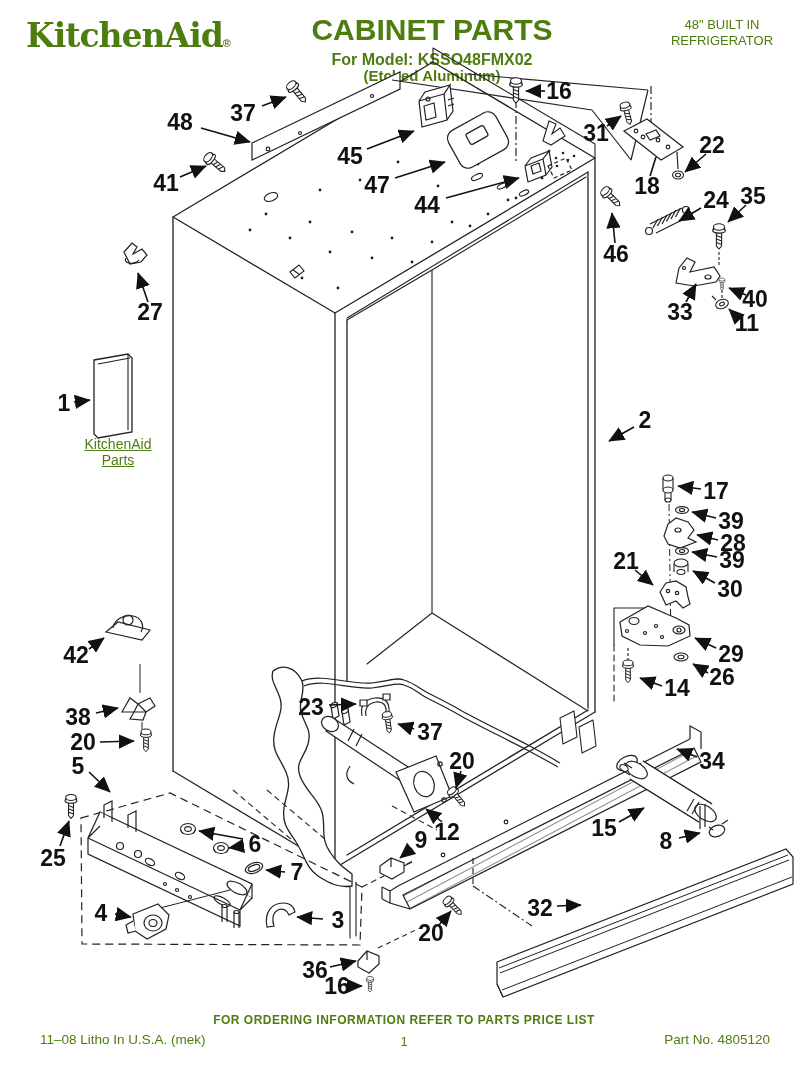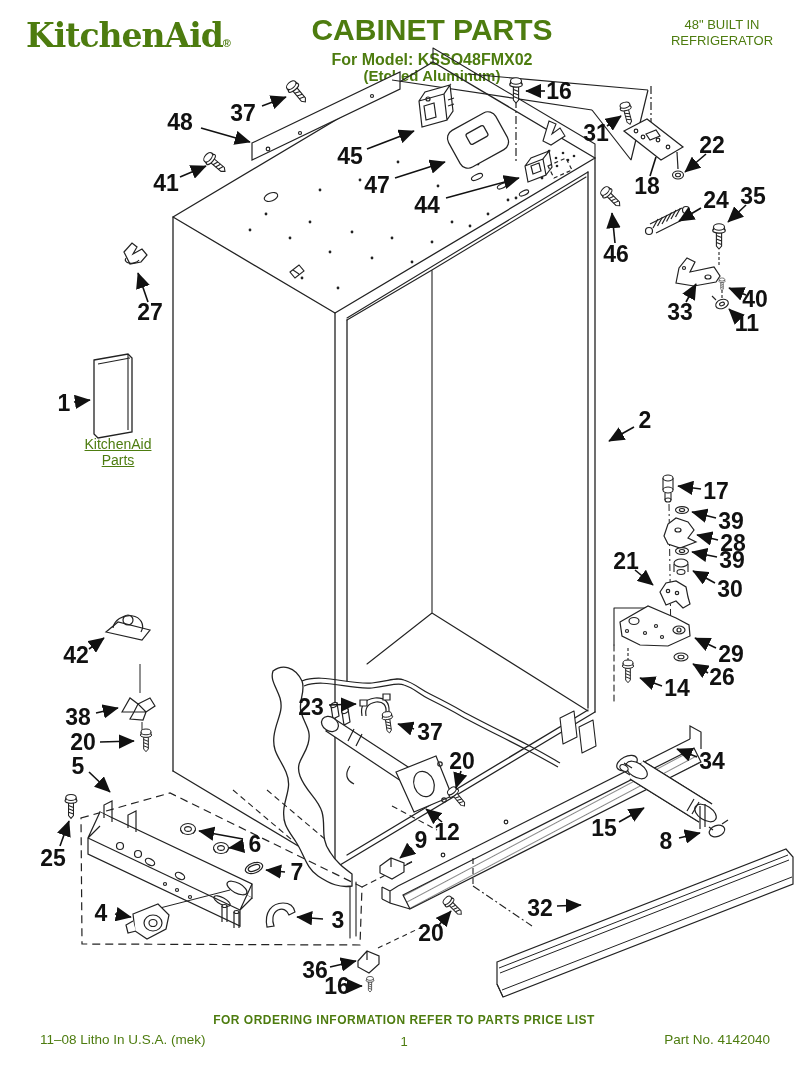--- a/index.html
+++ b/index.html
@@ -478,14 +478,14 @@
         <line x1="557" y1="906" x2="581" y2="905" stroke="#111" stroke-width="1.6" marker-end="url(#arr)"></line>
         <text x="540" y="908" text-anchor="middle" dominant-baseline="central">32</text>
         <line x1="439" y1="925" x2="451" y2="911" stroke="#111" stroke-width="1.6" marker-end="url(#arr)"></line>
         <text x="431" y="933" text-anchor="middle" dominant-baseline="central">20</text>
       </g>
   </svg>
 
   <div class="abs ordering">FOR ORDERING INFORMATION REFER TO PARTS PRICE LIST</div>
   <div class="abs litho">11–08 Litho In U.S.A. (mek)</div>
   <div class="abs pagenum">1</div>
-  <div class="abs partno">Part No. 4142040</div>
+  <div class="abs partno">Part No. 4805120</div>
 </div>
 
 </body></html>

